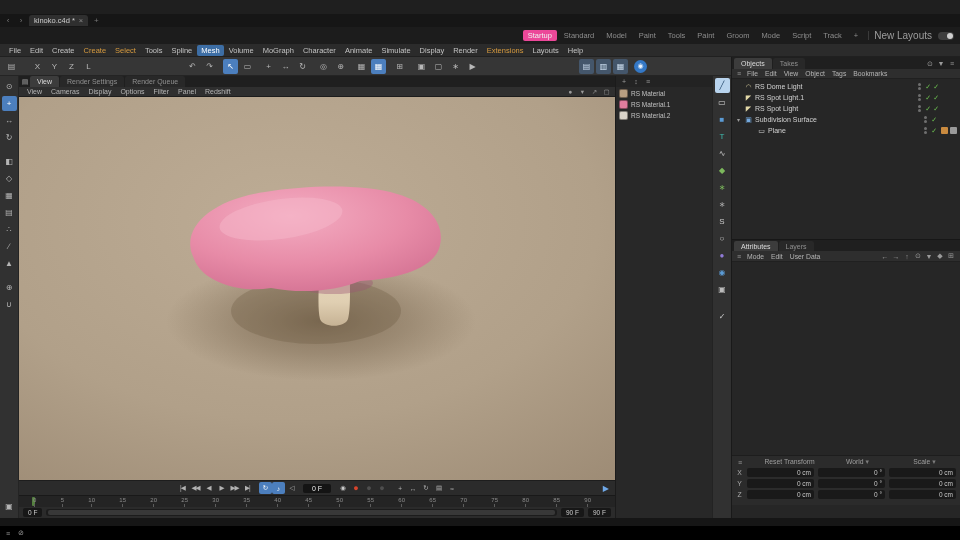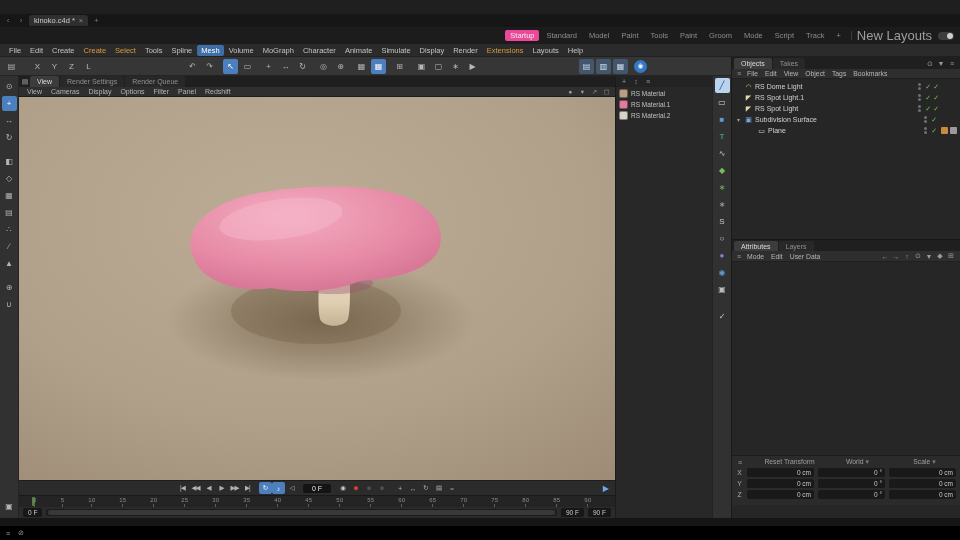--- a/index.html
+++ b/index.html
@@ -16,21 +16,21 @@
   .tabbar{position:absolute;left:0;top:14px;right:0;height:13px;background:#161616;display:flex;align-items:center;padding:0 3px;gap:3px}
   .navbtn{color:#787878;font-size:8px;width:10px;text-align:center}
   .doctab{background:#2f2f2f;border-radius:3px 3px 0 0;height:11px;display:flex;align-items:center;gap:4px;padding:0 5px;color:#cdcdcd;font-size:7.5px}
   .tabx{color:#8a8a8a}
 
   .layoutrow{position:absolute;left:0;top:27px;right:0;height:17px;background:#1c1c1c;display:flex;align-items:center;justify-content:flex-end;padding:0 6px}
   .laylist{display:flex;gap:2px;align-items:center}
   .layitem{padding:1px 5px;color:#8d8d8d;font-size:7.5px;border-radius:2px}
   .layitem[data-variant="active"]{color:#f0f0f0;background:#ec4899}
   .laysep{width:1px;height:9px;background:#3a3a3a;margin:0 5px}
-  .laynew{color:#9d9d9d;font-size:13px}
+  .laynew{color:#9d9d9d;font-size:10px}
   .laytoggle{width:16px;height:8px;border-radius:4px;background:#3e3e3e;position:relative;margin-left:6px}
   .laytoggle i{position:absolute;right:1px;top:1px;width:6px;height:6px;border-radius:50%;background:#cfcfcf}
 
   .menubar{position:absolute;left:0;top:44px;right:0;height:13px;background:#2b2b2b;display:flex;align-items:center;padding:0 5px;gap:1px;border-bottom:1px solid #202020}
   .mitem{padding:1px 4px;color:#c3c3c3;font-size:7.5px;border-radius:2px;white-space:nowrap}
   .mitem[data-variant="amber"]{color:#d79b3f}
   .mitem[data-variant="selected"]{background:#3d6ea5;color:#fff}
 
   .toolbar{position:absolute;left:0;top:57px;width:731px;height:19px;background:#363636;display:flex;align-items:center;padding:0 3px;border-bottom:1px solid #242424}
   .tbico{width:15px;height:15px;margin:0 1px;border-radius:2px;display:flex;align-items:center;justify-content:center;color:#b8b8b8;font-size:8px;flex:none}

